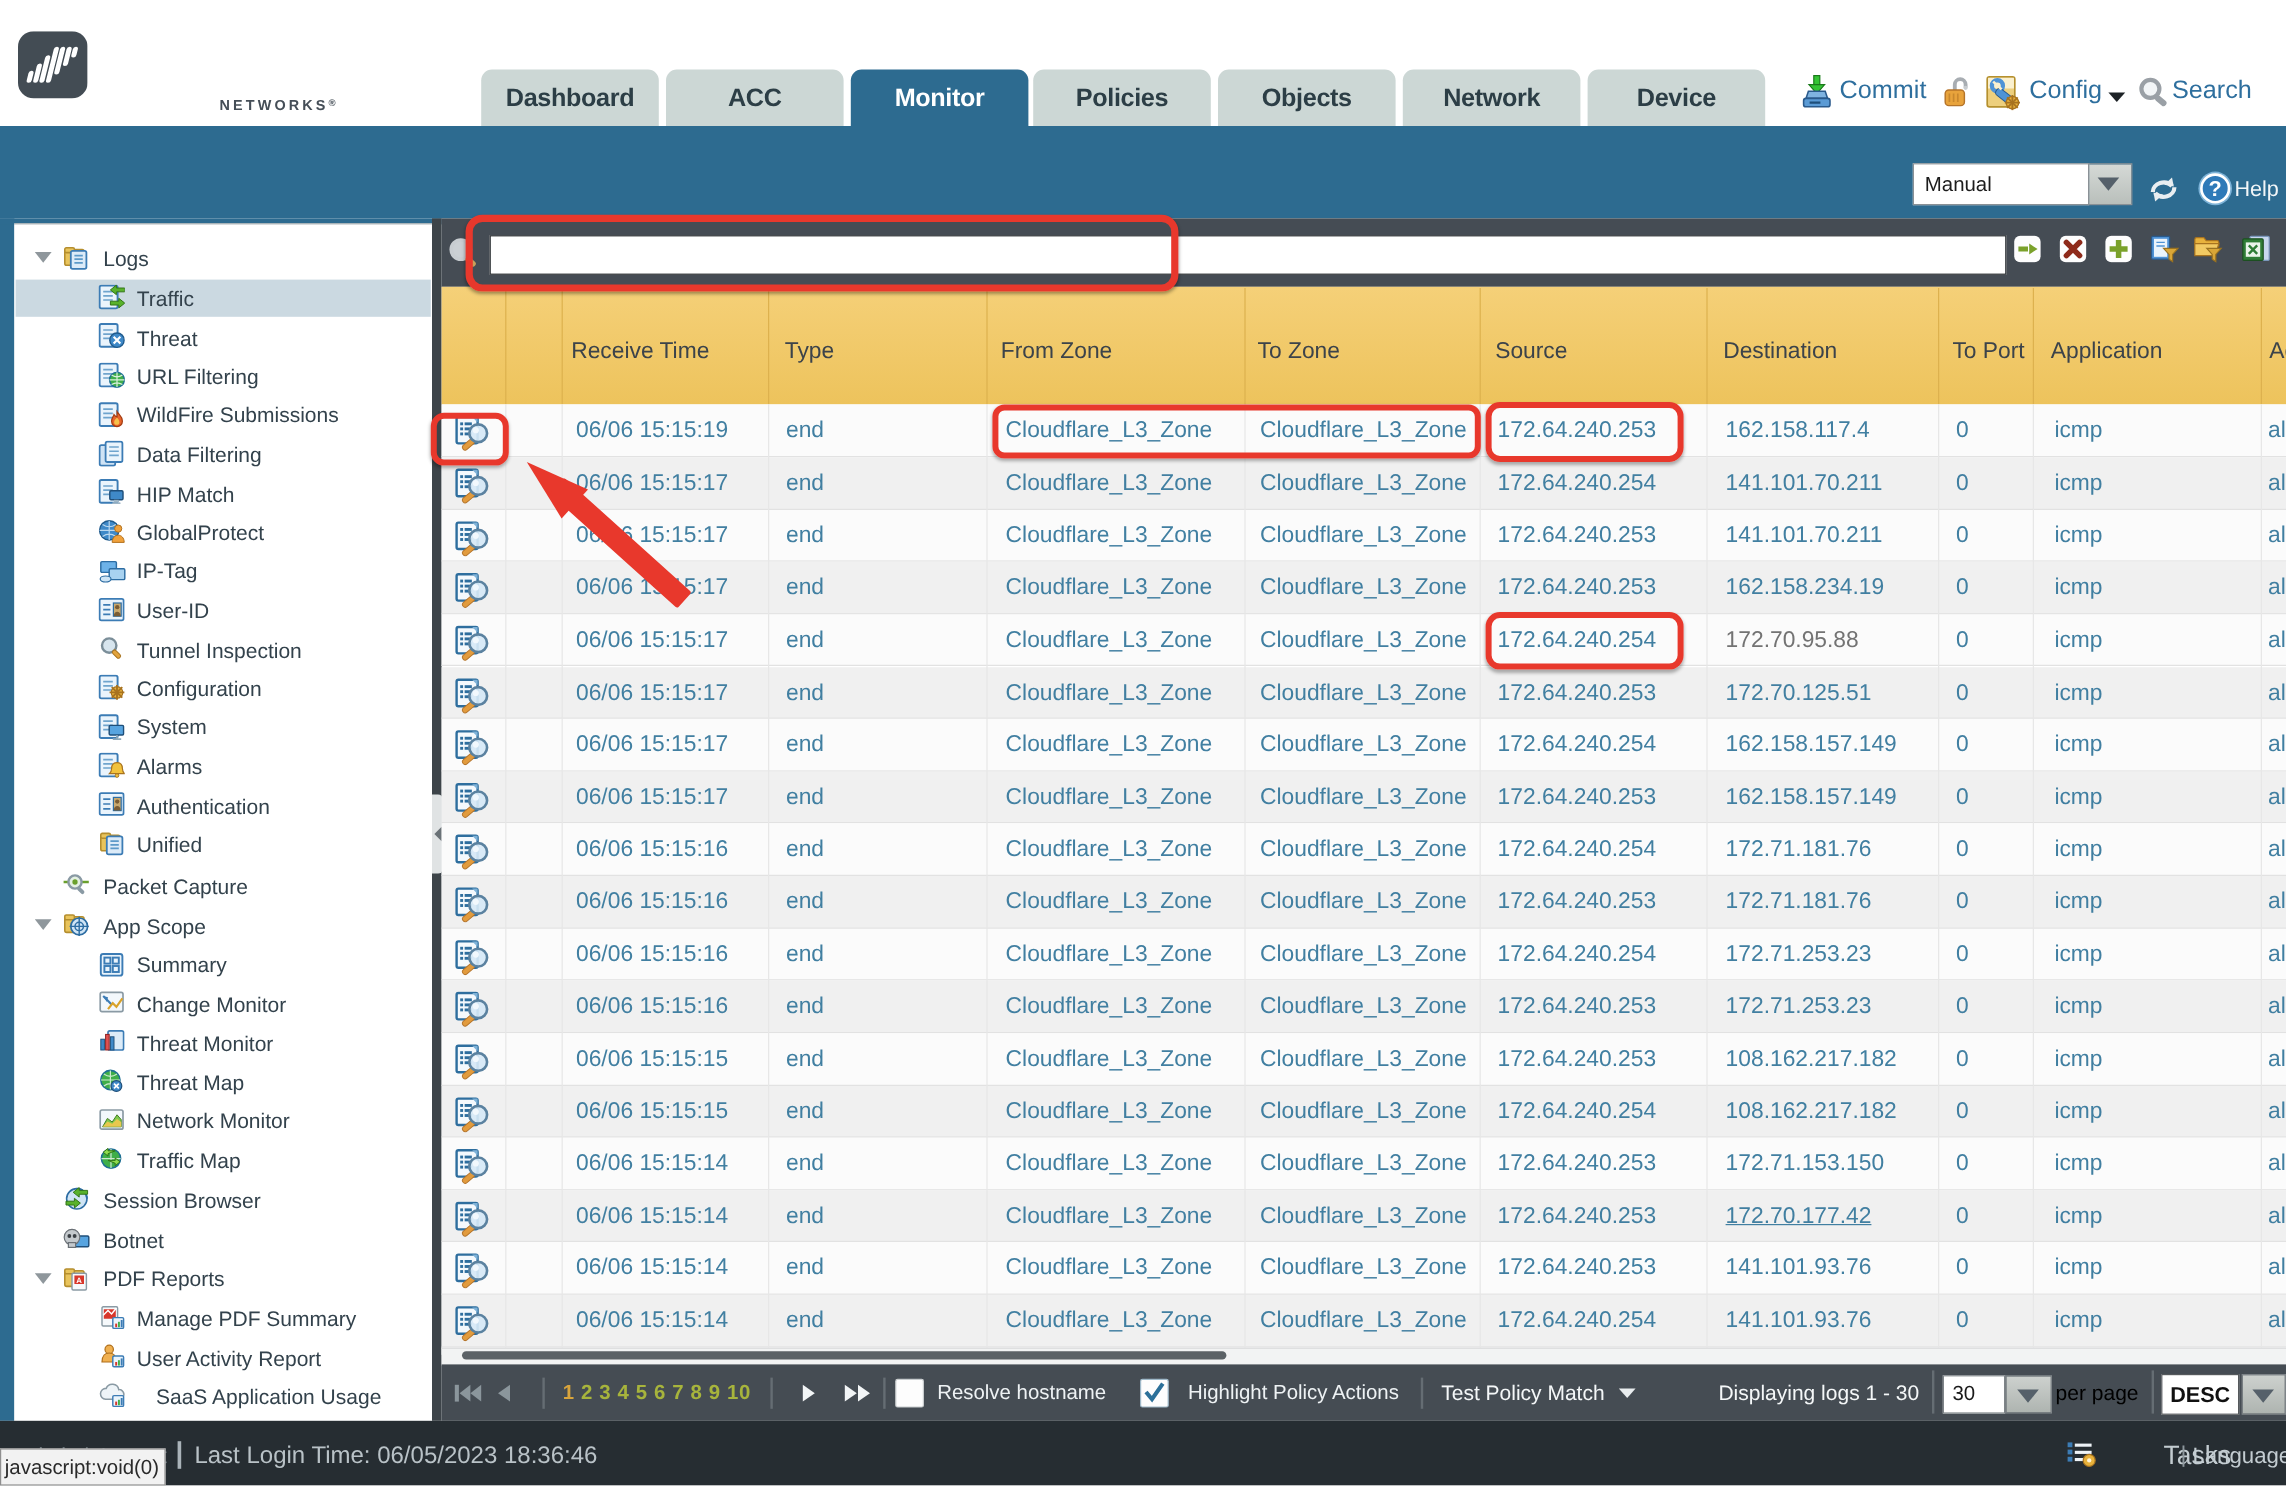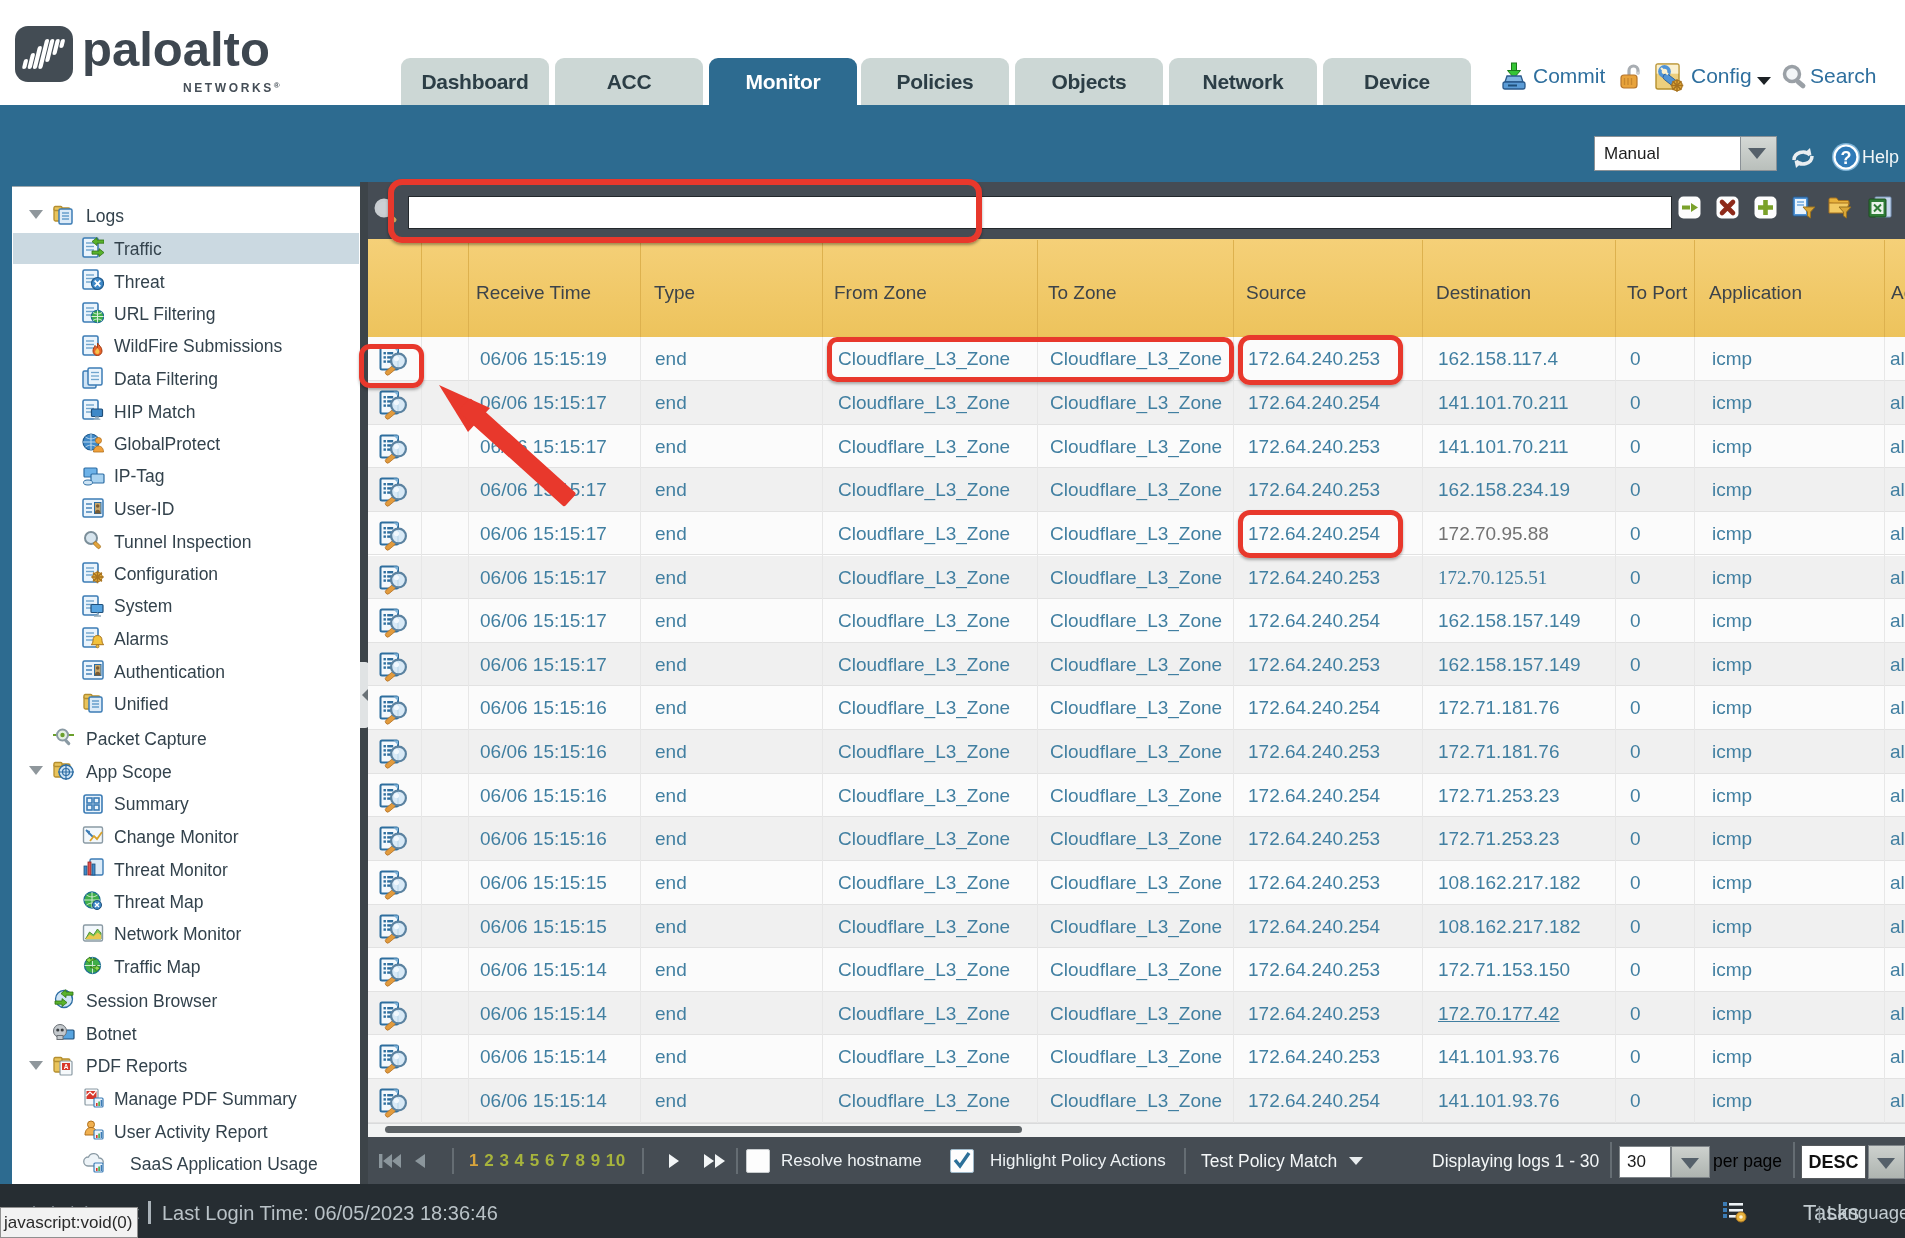--- a/index.html
+++ b/index.html
@@ -14,21 +14,20 @@
         <g fill="#ffffff">
           <rect x="8" y="33" width="4.2" height="10" rx="2.1" transform="skewX(-14)" transform-origin="8 38"></rect>
           <rect x="14.2" y="27" width="4.2" height="16" rx="2.1" transform="skewX(-14)" transform-origin="14 35"></rect>
           <rect x="20.4" y="20" width="4.2" height="23" rx="2.1" transform="skewX(-14)" transform-origin="20 31"></rect>
           <rect x="26.6" y="13" width="4.2" height="30" rx="2.1" transform="skewX(-14)" transform-origin="26 28"></rect>
           <rect x="32.8" y="13" width="4.2" height="23" rx="2.1" transform="skewX(-14)" transform-origin="32 24"></rect>
           <rect x="39" y="13" width="4.2" height="16" rx="2.1" transform="skewX(-14)" transform-origin="39 21"></rect>
           <rect x="45.2" y="13" width="4.2" height="9" rx="2.1" transform="skewX(-14)" transform-origin="45 17"></rect>
         </g>
       </svg></div>
-<div class="abs" style="left:82px;top:21px;font-size:49px;font-weight:700;color:#3e4750;letter-spacing:0px;">paloalto</div>
 <div class="abs" style="left:183px;top:81px;font-size:12px;font-weight:700;color:#454e57;letter-spacing:2.6px;">NETWORKS<span style="font-size:8px;vertical-align:4px;">®</span></div>
 <div class="abs" style="left:401px;top:58px;width:148px;height:47px;background:#ccd7d5;border-radius:9px 9px 0 0;text-align:center;line-height:47px;font-size:21px;font-weight:700;letter-spacing:-0.3px;color:#2c3e46;">Dashboard</div>
 <div class="abs" style="left:555px;top:58px;width:148px;height:47px;background:#ccd7d5;border-radius:9px 9px 0 0;text-align:center;line-height:47px;font-size:21px;font-weight:700;letter-spacing:-0.3px;color:#2c3e46;">ACC</div>
 <div class="abs" style="left:709px;top:58px;width:148px;height:47px;background:#2d6b90;border-radius:9px 9px 0 0;text-align:center;line-height:47px;font-size:21px;font-weight:700;letter-spacing:-0.3px;color:#ffffff;">Monitor</div>
 <div class="abs" style="left:861px;top:58px;width:148px;height:47px;background:#ccd7d5;border-radius:9px 9px 0 0;text-align:center;line-height:47px;font-size:21px;font-weight:700;letter-spacing:-0.3px;color:#2c3e46;">Policies</div>
 <div class="abs" style="left:1015px;top:58px;width:148px;height:47px;background:#ccd7d5;border-radius:9px 9px 0 0;text-align:center;line-height:47px;font-size:21px;font-weight:700;letter-spacing:-0.3px;color:#2c3e46;">Objects</div>
 <div class="abs" style="left:1169px;top:58px;width:148px;height:47px;background:#ccd7d5;border-radius:9px 9px 0 0;text-align:center;line-height:47px;font-size:21px;font-weight:700;letter-spacing:-0.3px;color:#2c3e46;">Network</div>
 <div class="abs" style="left:1323px;top:58px;width:148px;height:47px;background:#ccd7d5;border-radius:9px 9px 0 0;text-align:center;line-height:47px;font-size:21px;font-weight:700;letter-spacing:-0.3px;color:#2c3e46;">Device</div>
 <div class="abs" style="left:1499px;top:62px;"><svg width="30" height="30" viewBox="0 0 30 30" style="">
         <rect x="12.5" y="1" width="5" height="8" fill="#35c435" stroke="#1a7a1a" stroke-width="1"></rect>
@@ -554,21 +553,21 @@
         </g>
         <rect x="-2.2" y="-2.2" width="12" height="4.6" rx="2.3" transform="translate(14.5 22) rotate(140)" fill="#e29b3d" stroke="#b5742a" stroke-width="0.8"></rect>
         <circle cx="19.5" cy="15" r="7.4" fill="#d6e8f6" fill-opacity="0.92" stroke="#5b82a0" stroke-width="2.2"></circle>
         <circle cx="17.5" cy="12.5" r="2.6" fill="#f2f8fd"></circle>
       </svg></div>
 <div style="position:absolute;left:480px;top:555.5px;height:43.63px;line-height:43.63px;font-size:19px;color:#417fa1;white-space:nowrap;">06/06 15:15:17</div>
 <div style="position:absolute;left:655px;top:555.5px;height:43.63px;line-height:43.63px;font-size:19px;color:#417fa1;white-space:nowrap;">end</div>
 <div style="position:absolute;left:838px;top:555.5px;height:43.63px;line-height:43.63px;font-size:19px;color:#417fa1;white-space:nowrap;">Cloudflare_L3_Zone</div>
 <div style="position:absolute;left:1050px;top:555.5px;height:43.63px;line-height:43.63px;font-size:19px;color:#417fa1;white-space:nowrap;">Cloudflare_L3_Zone</div>
 <div style="position:absolute;left:1248px;top:555.5px;height:43.63px;line-height:43.63px;font-size:19px;color:#417fa1;white-space:nowrap;">172.64.240.253</div>
-<div style="position:absolute;left:1438px;top:555.5px;height:43.63px;line-height:43.63px;font-size:19px;color:#417fa1;white-space:nowrap;font-family:Liberation Serif, serif;">172.70.125.51</div>
+<div style="position:absolute;left:1438px;top:555.5px;height:43.63px;line-height:43.63px;font-size:19px;color:#417fa1;white-space:nowrap;">172.70.125.51</div>
 <div style="position:absolute;left:1630px;top:555.5px;height:43.63px;line-height:43.63px;font-size:19px;color:#417fa1;white-space:nowrap;">0</div>
 <div style="position:absolute;left:1712px;top:555.5px;height:43.63px;line-height:43.63px;font-size:19px;color:#417fa1;white-space:nowrap;">icmp</div>
 <div style="position:absolute;left:1890px;top:555.5px;height:43.63px;line-height:43.63px;font-size:19px;color:#417fa1;white-space:nowrap;">al</div>
 <div style="position:absolute;left:368px;top:599.1px;width:1537px;height:43.63px;background:#fbfbfb;border-bottom:1px solid #e2e2e2;box-sizing:border-box;"></div>
 <div style="position:absolute;left:379px;top:608.1px;"><svg width="29" height="30" viewBox="0 0 29 30" style="">
         <rect x="1.5" y="1.5" width="17.5" height="22" rx="1.5" fill="#f4f9fd" stroke="#2e6e9e" stroke-width="2"></rect>
         <path d="M14.5 1.5 l4.5 0 0 4.5z" fill="#7fb2d8"></path>
         <g fill="#2e6e9e">
           <rect x="4.5" y="6" width="2.4" height="2.4"></rect>
           <rect x="8.2" y="6" width="6" height="2.4"></rect>

